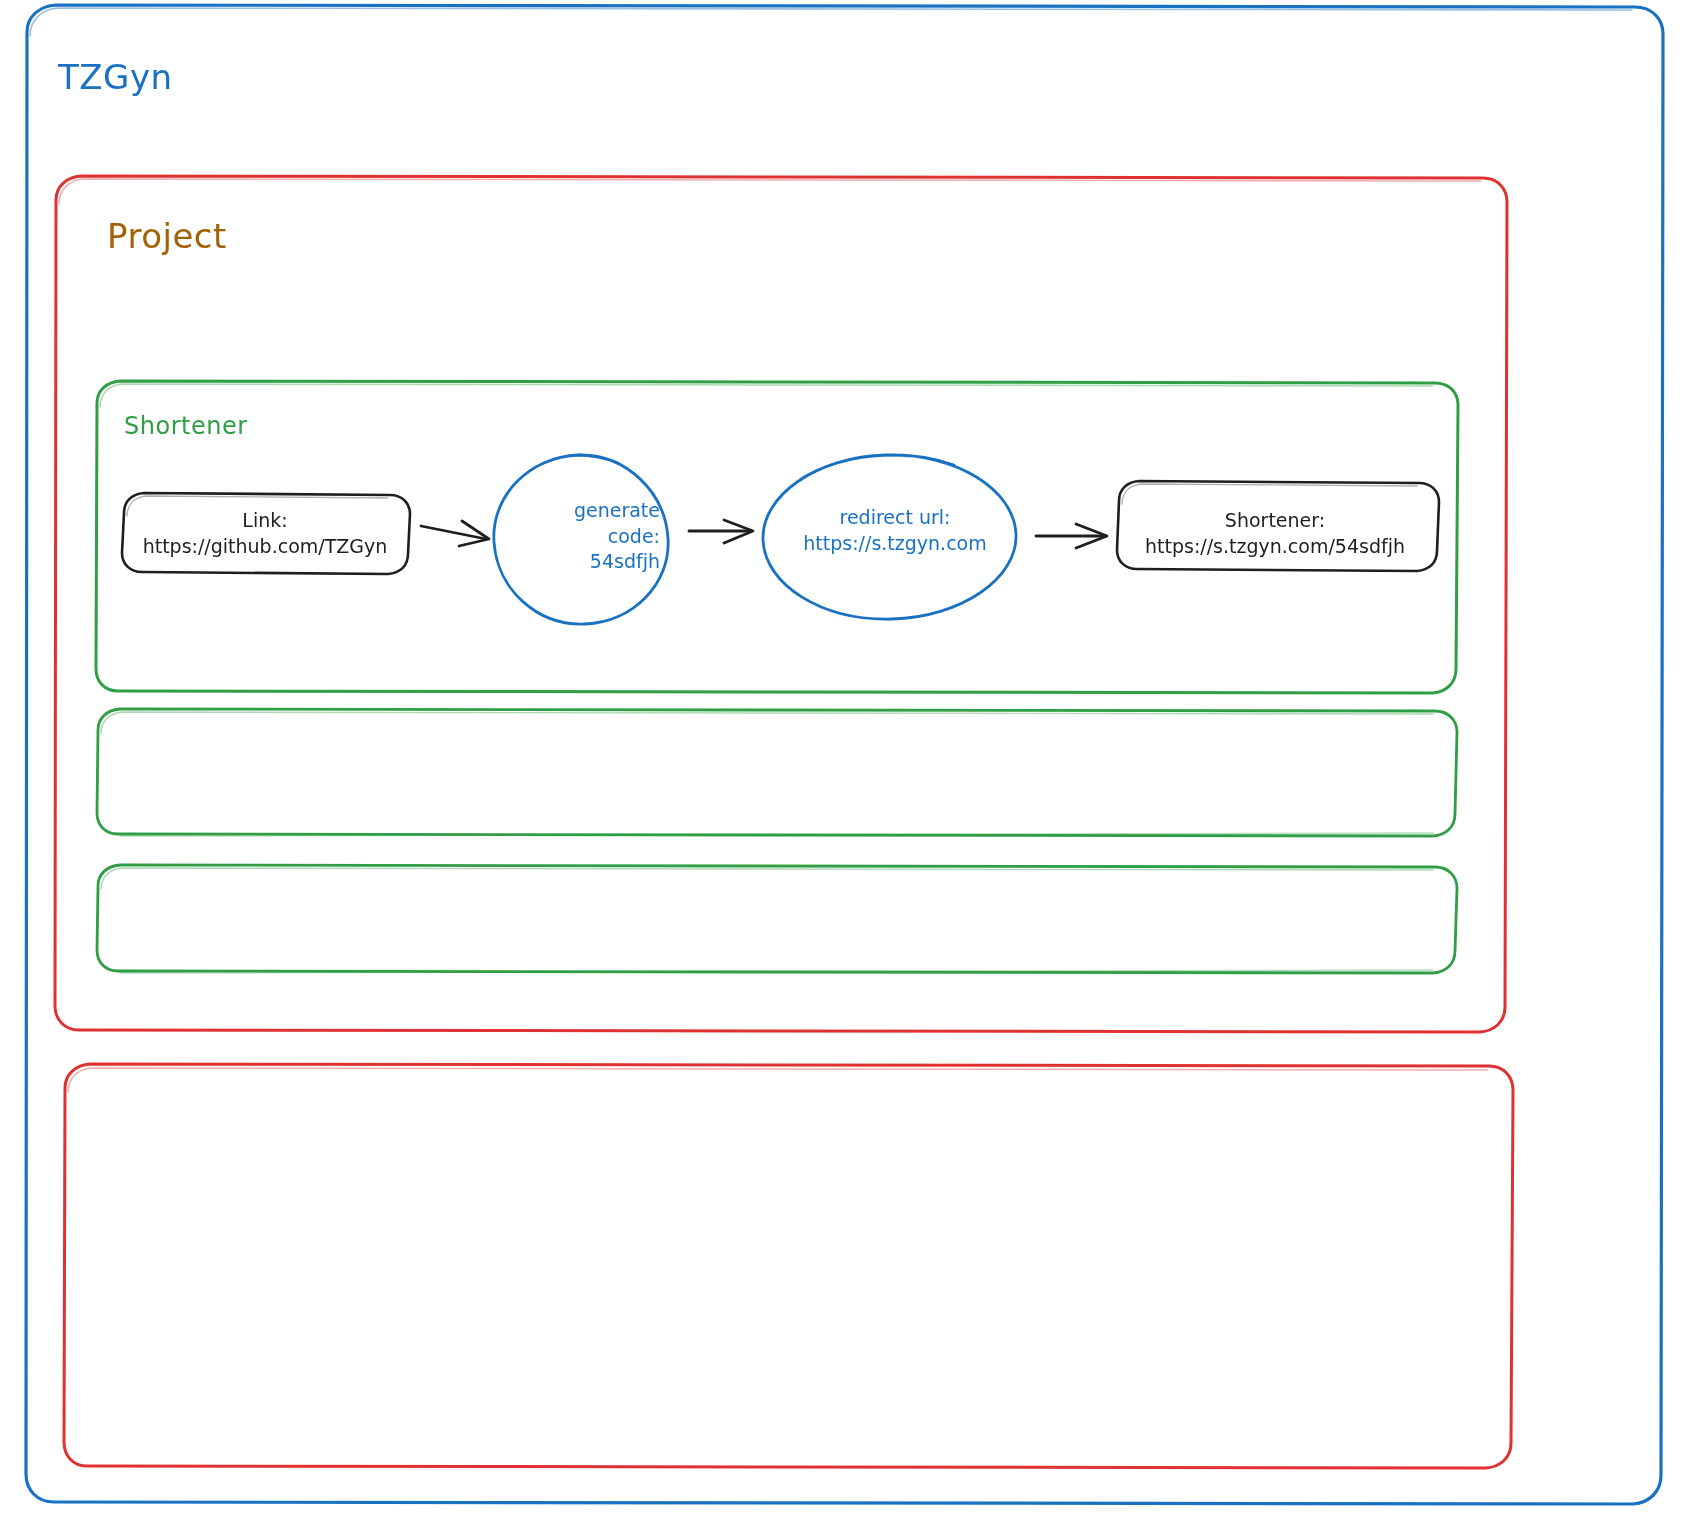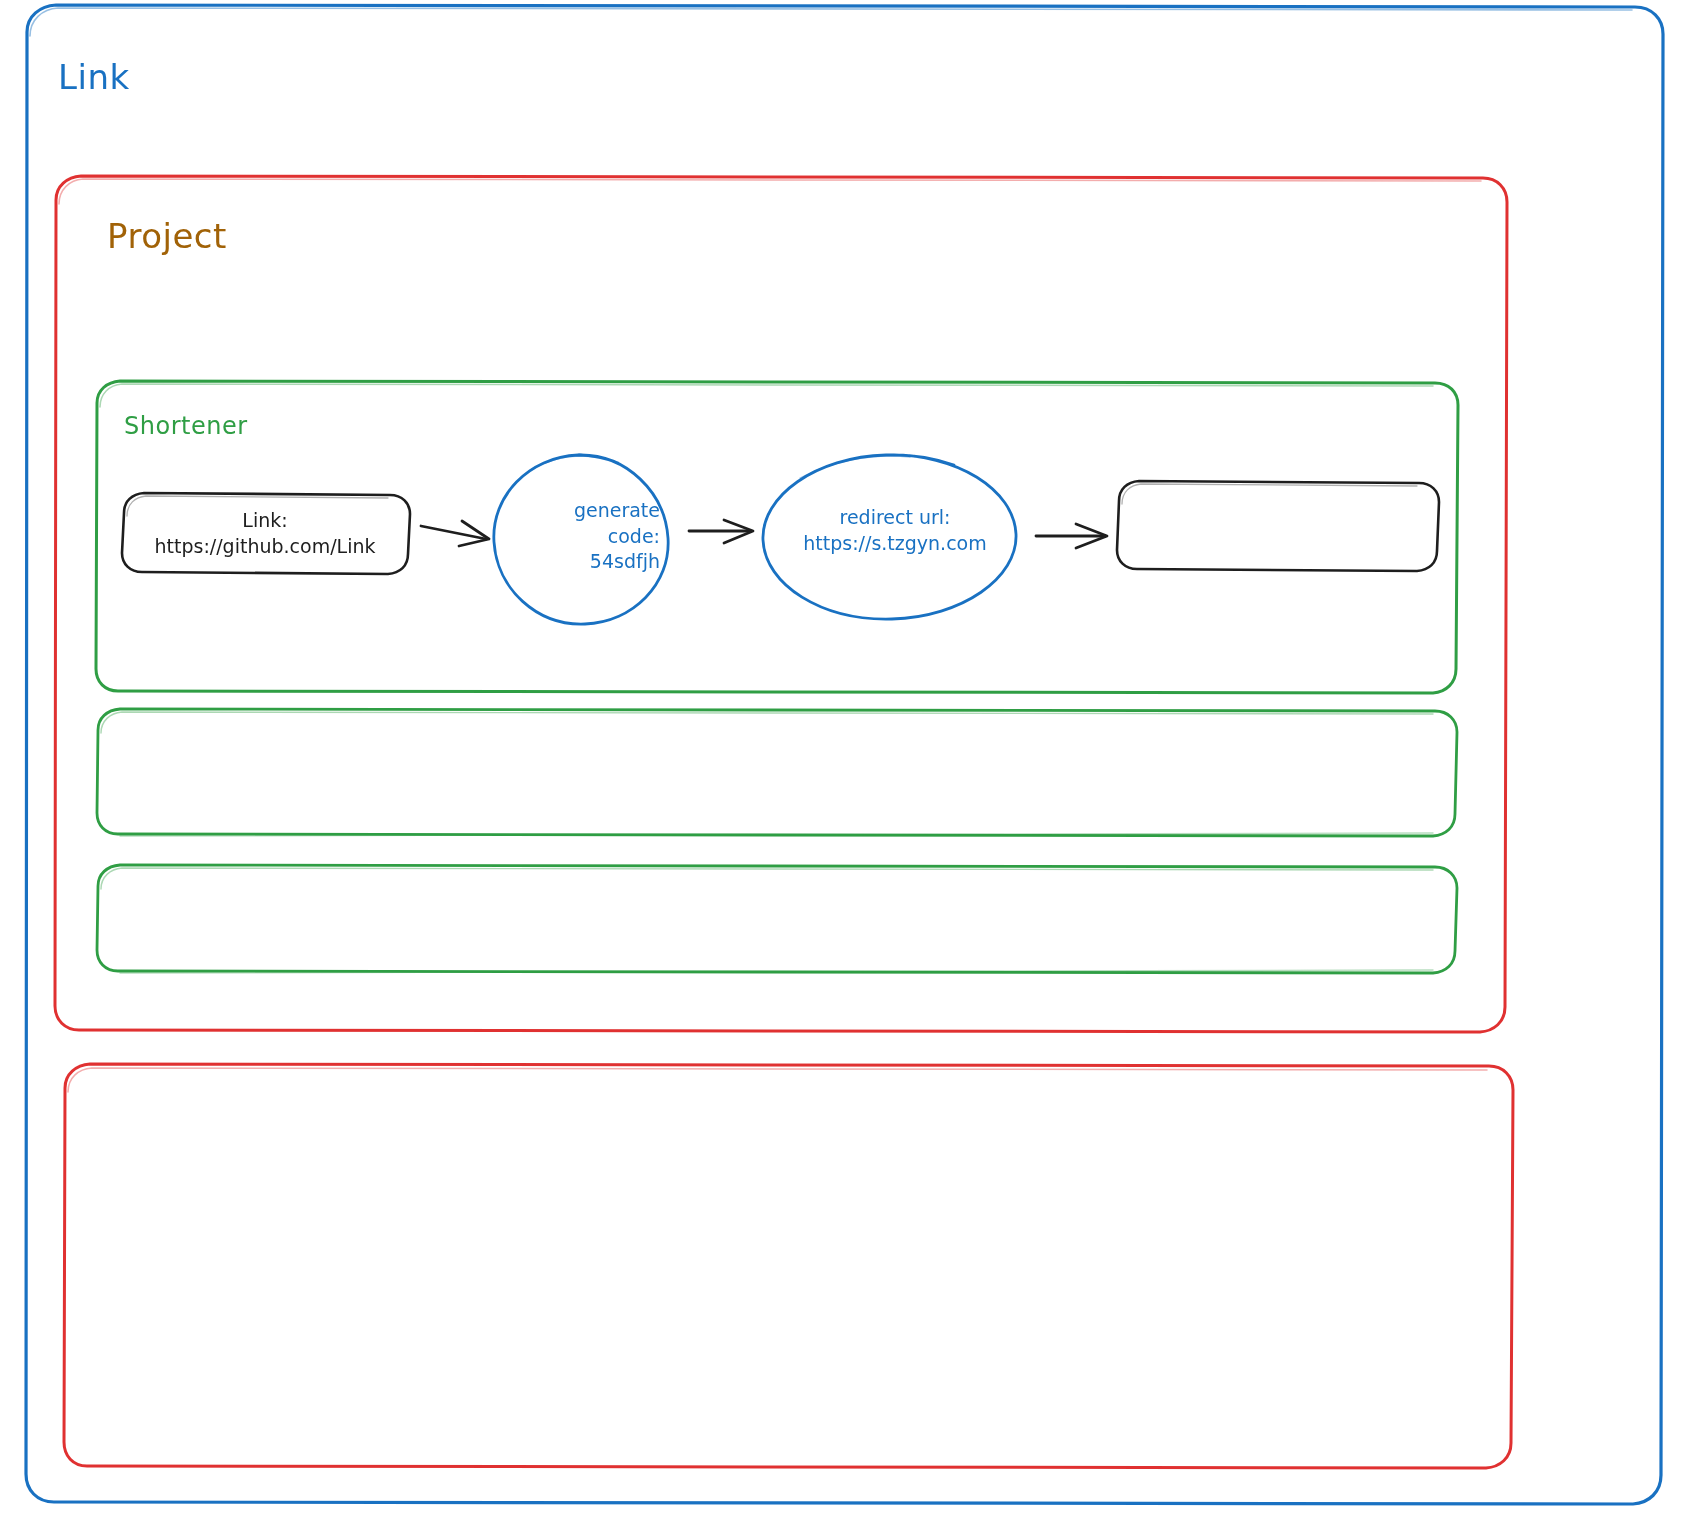--- a/index.html
+++ b/index.html
@@ -248,30 +248,32 @@
                L 1137 569
                C 1125 569, 1117 561, 1117 550
                Z" fill="#ffffff" stroke="#1e1e1e" stroke-width="2.6" stroke-linecap="round" stroke-linejoin="round"></path>
       <path d="M 1122 504
                C 1122 492, 1130 485, 1141 484
                L 1417 486" fill="none" stroke="#1e1e1e" stroke-width="1.3" opacity="0.35" stroke-linecap="round"></path>
     </g>
 
   </svg>
 
-  <div class="label label-user">Link</div>
+  <div class="label label-user">TZGyn</div>
 
   <div class="label label-project">Project</div>
 
   <div class="label label-shortener">Shortener</div>
 
   <div class="node-text node-link-text">Link:
-https://github.com/Link</div>
+https://github.com/TZGyn</div>
 
   <div class="node-text node-generate-text">generate
 code:
 54sdfjh</div>
 
   <div class="node-text node-redirect-text">redirect url:
 https://s.tzgyn.com</div>
 
+  <div class="node-text node-result-text">Shortener:
+https://s.tzgyn.com/54sdfjh</div>
 
 </div>
 
 </body></html>

